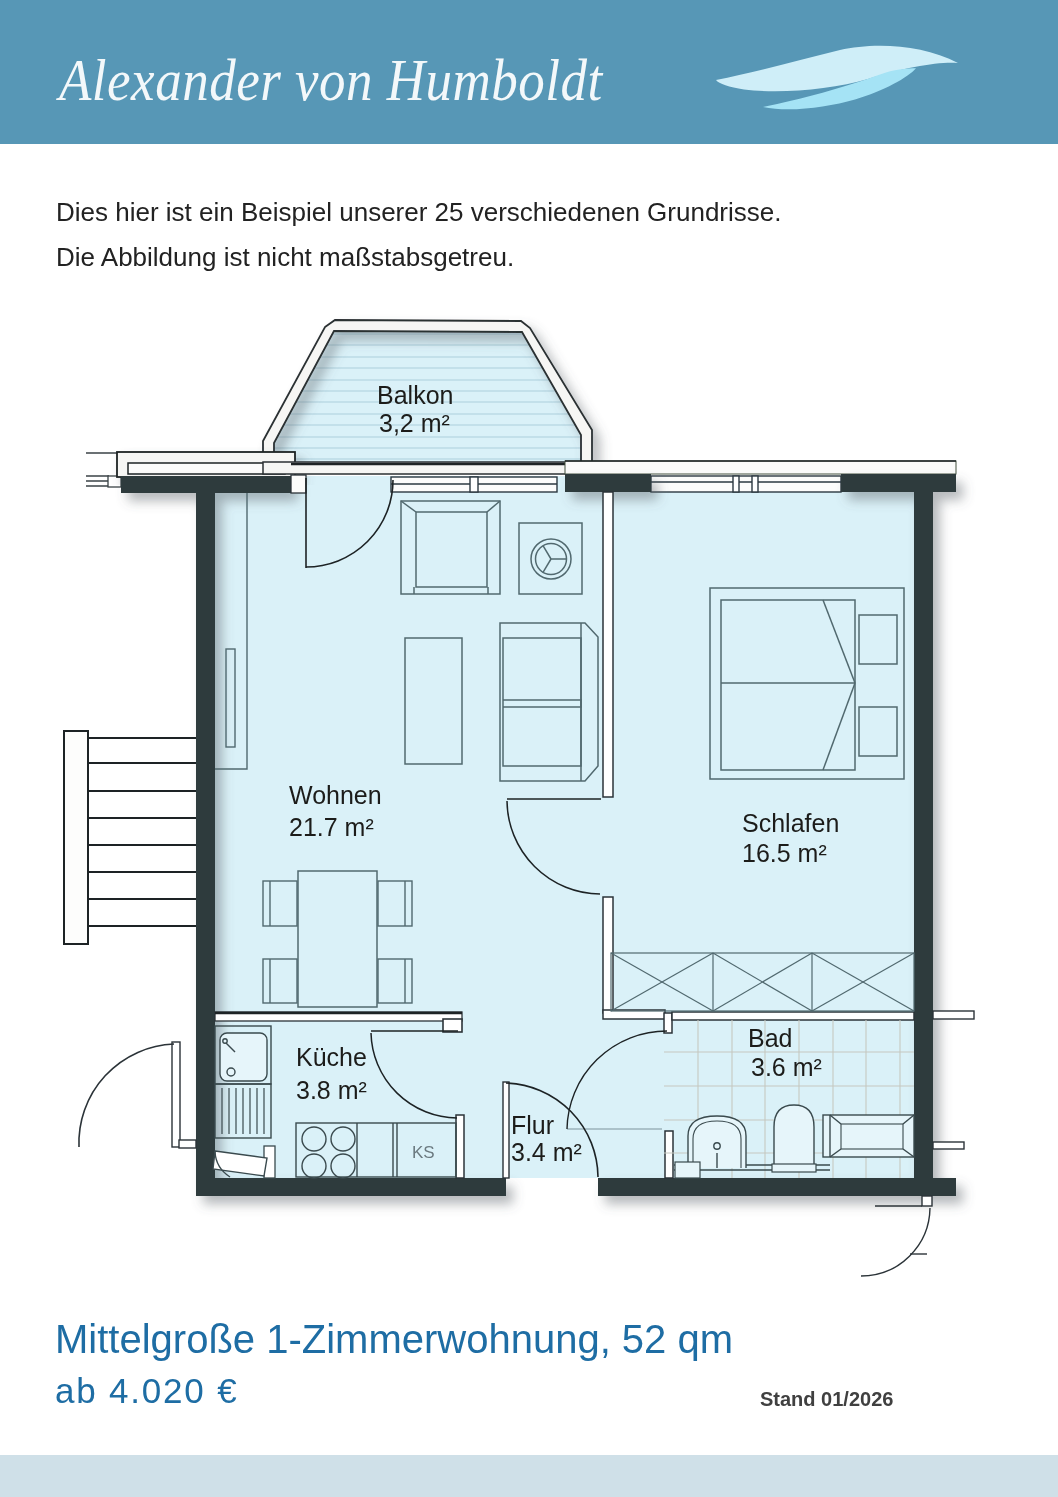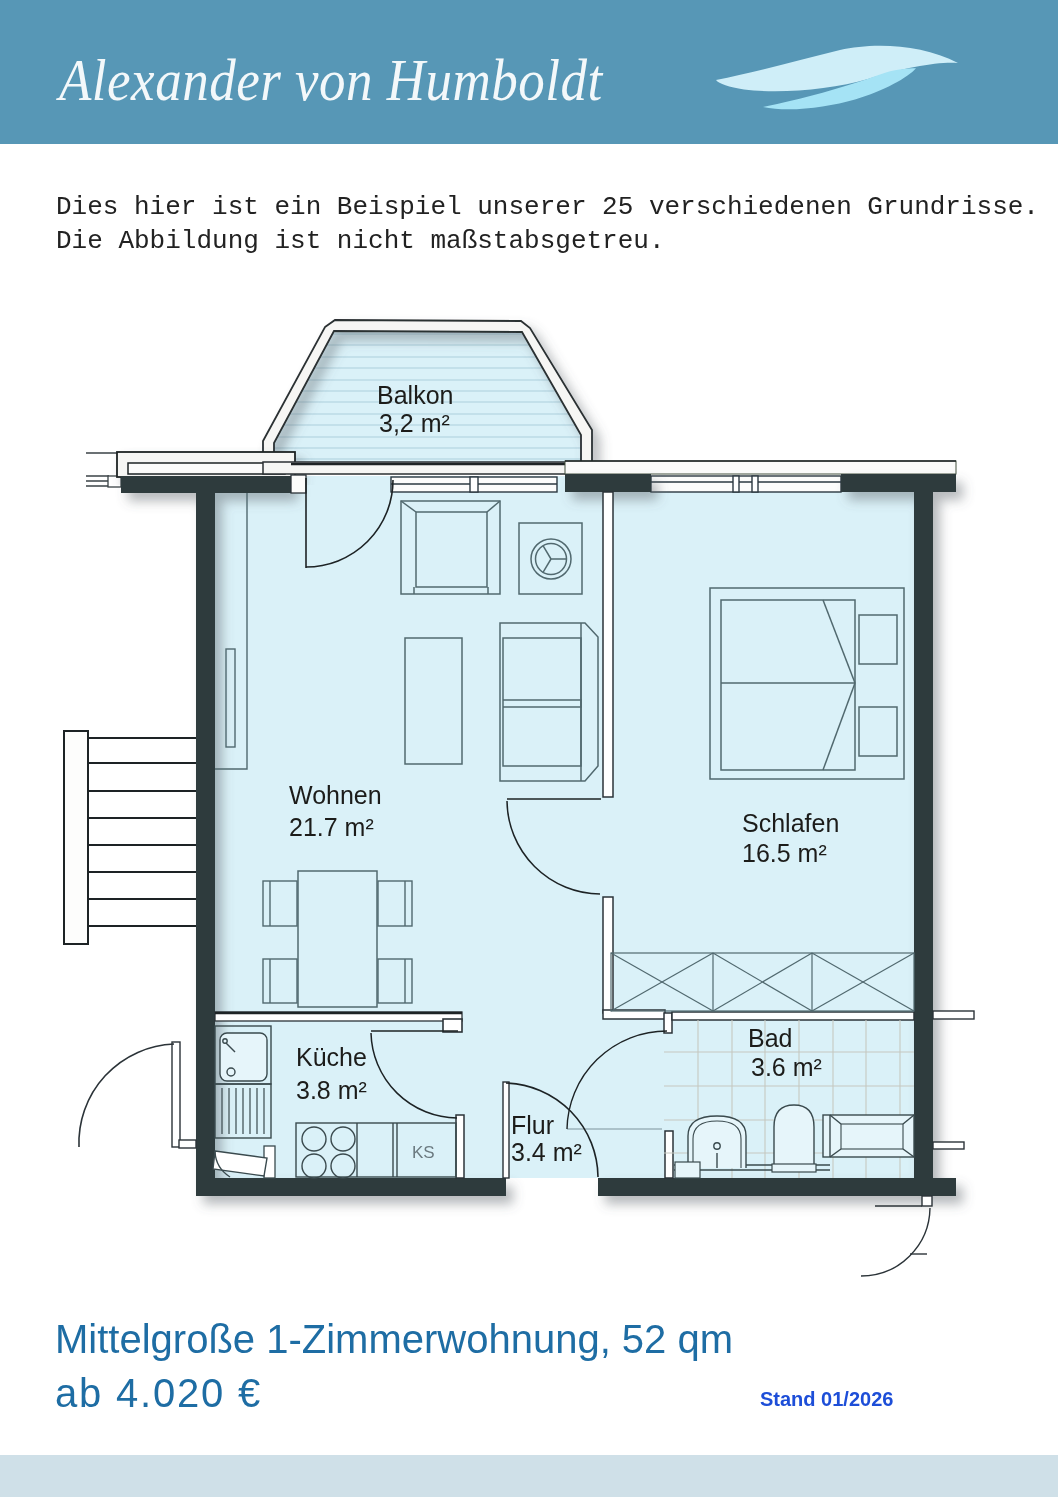--- a/index.html
+++ b/index.html
@@ -3,24 +3,24 @@
 <meta charset="utf-8">
 <style>
 html,body{margin:0;padding:0;}
 body{width:1058px;height:1497px;background:#ffffff;position:relative;overflow:hidden;
      font-family:"Liberation Sans",sans-serif;}
 .banner{position:absolute;left:0;top:0;width:1058px;height:144px;background:#5797b6;}
 .title{position:absolute;left:59px;top:46px;color:#f3f8fa;
        font-family:"Liberation Serif",serif;font-style:italic;font-size:53px;letter-spacing:0.5px;
        transform:scaleY(1.13);transform-origin:0 0;}
 .intro{position:absolute;left:56px;top:190px;color:#222;
-       font-family:Liberation Mono, monospace;font-size:26px;line-height:34px;}
+       font-family:Liberation Sans, sans-serif;font-size:26px;line-height:45px;}
 .h2{position:absolute;left:55px;top:1317px;color:#1e6da4;font-size:40px;}
-.h3{position:absolute;left:55px;top:1371px;color:#1e6da4;font-size:40px;letter-spacing:1.8px;}
-.stand{position:absolute;left:760px;top:1388px;color:#1d4ed8;font-size:20px;font-weight:700;}
+.h3{position:absolute;left:55px;top:1371px;color:#1e6da4;font-size:35px;letter-spacing:1.8px;}
+.stand{position:absolute;left:760px;top:1388px;color:#404040;font-size:20px;font-weight:700;}
 .strip{position:absolute;left:0;top:1455px;width:1058px;height:42px;background:#cfe0e8;}
 </style>
 </head>
 <body>
 
 <div class="banner"></div>
 
 <div class="title">Alexander von Humboldt</div>
 
 <svg style="position:absolute;left:700px;top:30px" width="280" height="120" viewBox="0 0 280 120">

